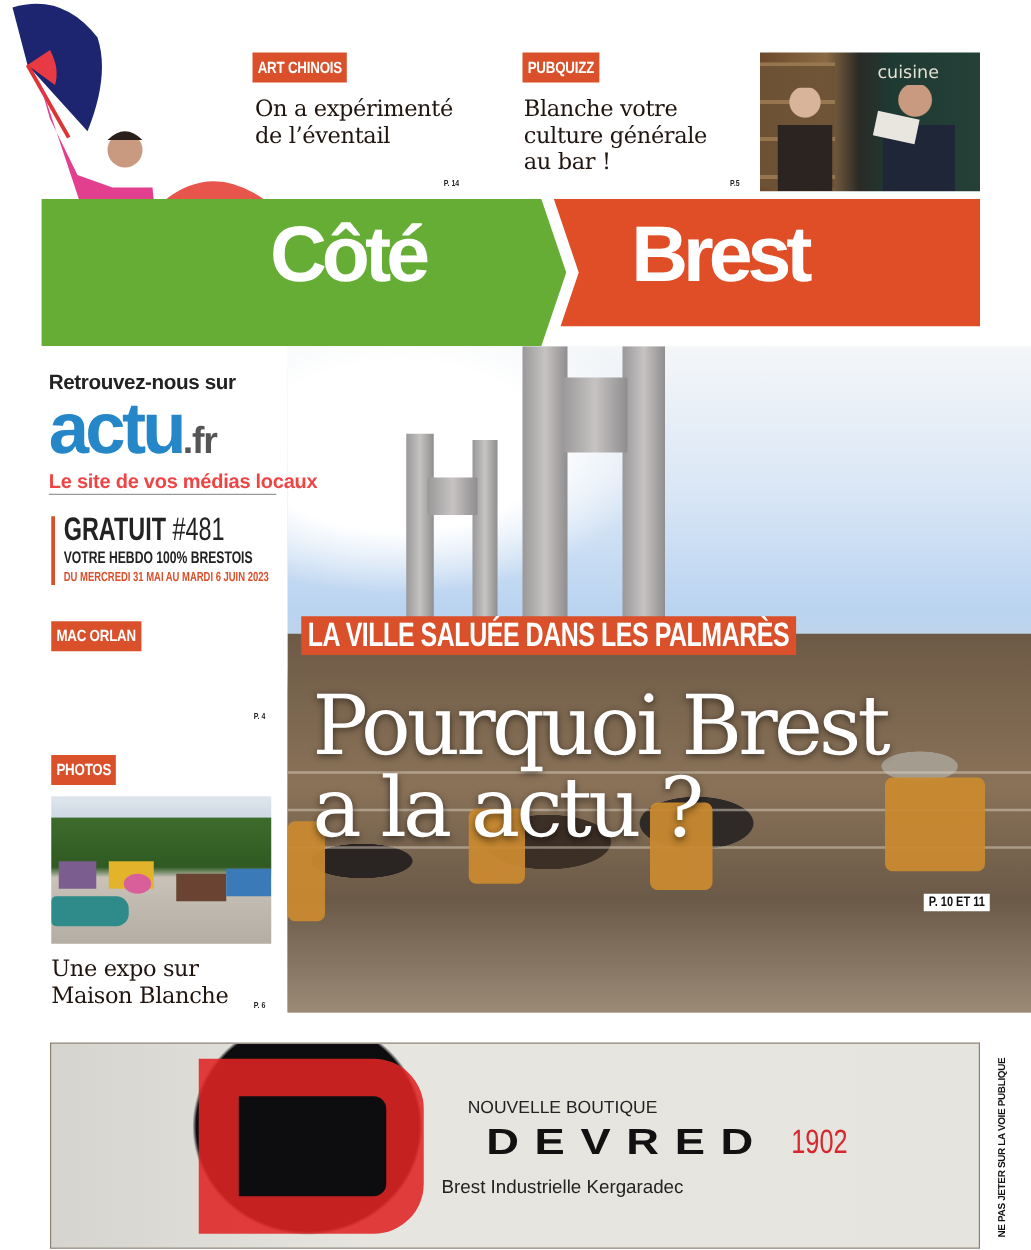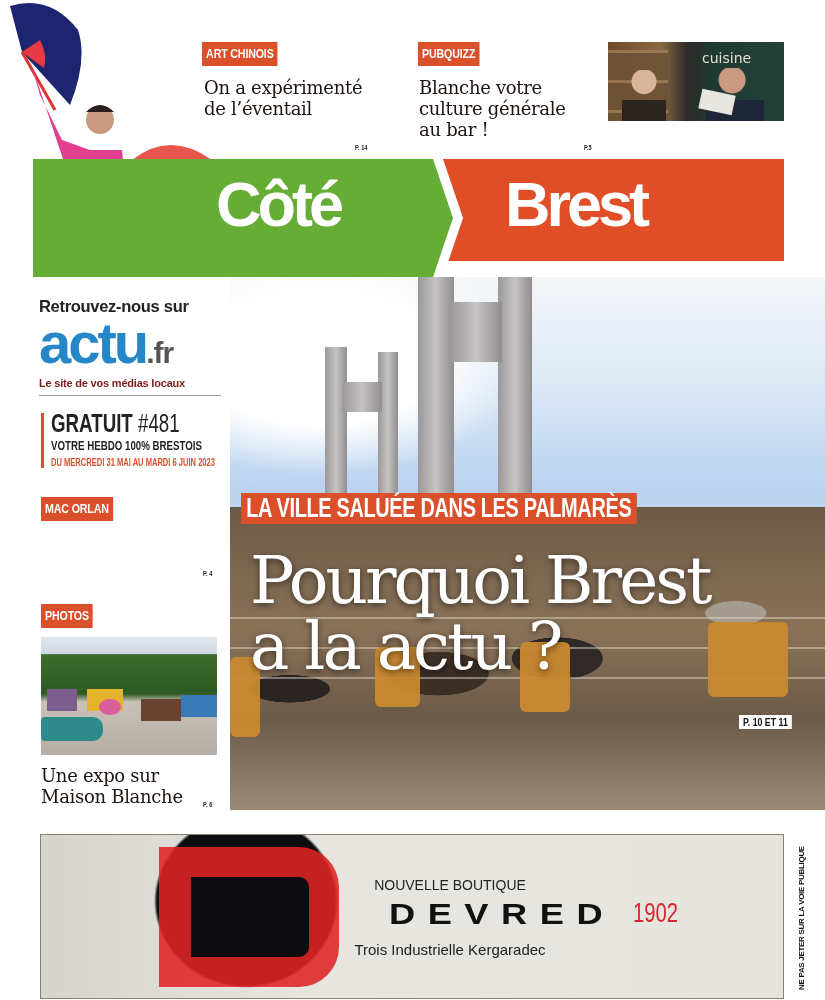--- a/index.html
+++ b/index.html
@@ -22,21 +22,21 @@
   .pageref {
     position: absolute; font-family: "Liberation Sans", sans-serif; font-weight: 700;
     font-size: 7px; color: #222; transform: scaleX(0.8); transform-origin: left;
   }
 
   
   #dancer { left: 0; top: 0; width: 215px; height: 280px; }
 
   
   #quiz-photo {
-    left: 608px; top: 42px; width: 176px; height: 79px; overflow: hidden;
+    left: 608px; top: 42px; width: 176px; height: 111px; overflow: hidden;
     background: linear-gradient(90deg, #6b4a2d 0%, #8a6a44 30%, #2b2a26 45%, #1e3a33 60%, #244037 100%);
   }
   #quiz-photo .shelf { position:absolute; left:0; top:8px; width:60px; height:100px;
     background: repeating-linear-gradient(180deg,#9b7a52 0 3px,#6d5236 3px 30px); opacity:.9; }
   #quiz-photo .man1 { position:absolute; left:14px; top:28px; width:44px; height:83px;
     background: radial-gradient(circle at 50% 14%, #d8b59a 0 12px, transparent 13px), linear-gradient(180deg, transparent 0 30px, #2c2420 30px); border-radius: 18px 18px 0 0; }
   #quiz-photo .man2 { position:absolute; left:98px; top:26px; width:58px; height:85px;
     background: radial-gradient(circle at 45% 14%, #c99a7f 0 13px, transparent 14px), linear-gradient(180deg, transparent 0 32px, #1f2638 32px); border-radius: 20px 20px 0 0; }
   #quiz-photo .paper { position:absolute; left:92px; top:50px; width:34px; height:20px; background:#e9e6e0; transform: rotate(12deg); }
   #quiz-photo .sign { position:absolute; left:94px; top:8px; font-family:"DejaVu Sans",sans-serif; font-size:14px; color:#e6e0d2; }
@@ -87,21 +87,21 @@
   #main-ref {
     left: 739px; top: 715px; background: #fff; color: #111; font-weight: 700;
     font-size: 11px; line-height: 14px; padding: 0 5px; transform: scaleX(0.8);
     transform-origin: left center; white-space: nowrap;
   }
 
   
   #retrouvez { left: 39px; top: 297px; font-size: 16.5px; font-weight: 700; color: #222; letter-spacing: -0.3px; white-space: nowrap; }
   #actu-logo { left: 39px; top: 312px; font-size: 58px; font-weight: 700; color: #2687c8; letter-spacing: -3px; line-height: 62px; white-space: nowrap; }
   #actu-logo .fr { color: #555; font-size: 30px; letter-spacing: -1px; }
-  #actu-tag { left: 39px; top: 377px; font-size: 11px; font-weight: 700; color: #7f1d1d; white-space: nowrap; letter-spacing: -0.2px; }
+  #actu-tag { left: 39px; top: 377px; font-size: 16px; font-weight: 700; color: #ef4444; white-space: nowrap; letter-spacing: -0.2px; }
   #actu-rule { left: 39px; top: 395px; width: 182px; height: 1px; background: #999; }
 
   #gratuit-bar { left: 41px; top: 413px; width: 3px; height: 55px; background: #d9502b; }
   .cond { transform: scaleX(0.72); transform-origin: left center; white-space: nowrap; }
   #gratuit { left: 51px; top: 409px; font-size: 26px; font-weight: 700; color: #222; line-height: 28px; }
   #gratuit .num { font-weight: 400; }
   #hebdo { left: 51px; top: 438px; font-size: 13.5px; font-weight: 700; color: #222; }
   #dates { left: 51px; top: 456px; font-size: 10.5px; font-weight: 700; color: #d9502b; }
 
   
@@ -241,16 +241,16 @@
   <div>Maison Blanche</div>
 </div>
 <div class="pageref" style="left:203px; top:801px;">P. 6</div>
 
 <div id="ad" class="abs">
   <div class="figure"></div>
   <div class="bigD"></div>
   <div id="ad-kicker">NOUVELLE BOUTIQUE</div>
   <div id="ad-brand">DEVRED</div>
   <div id="ad-year">1902</div>
-  <div id="ad-address">Trois Industrielle Kergaradec</div>
+  <div id="ad-address">Brest Industrielle Kergaradec</div>
 </div>
 
 <div id="vertical-notice" class="abs">NE PAS JETER SUR LA VOIE PUBLIQUE</div>
 
 </body></html>

